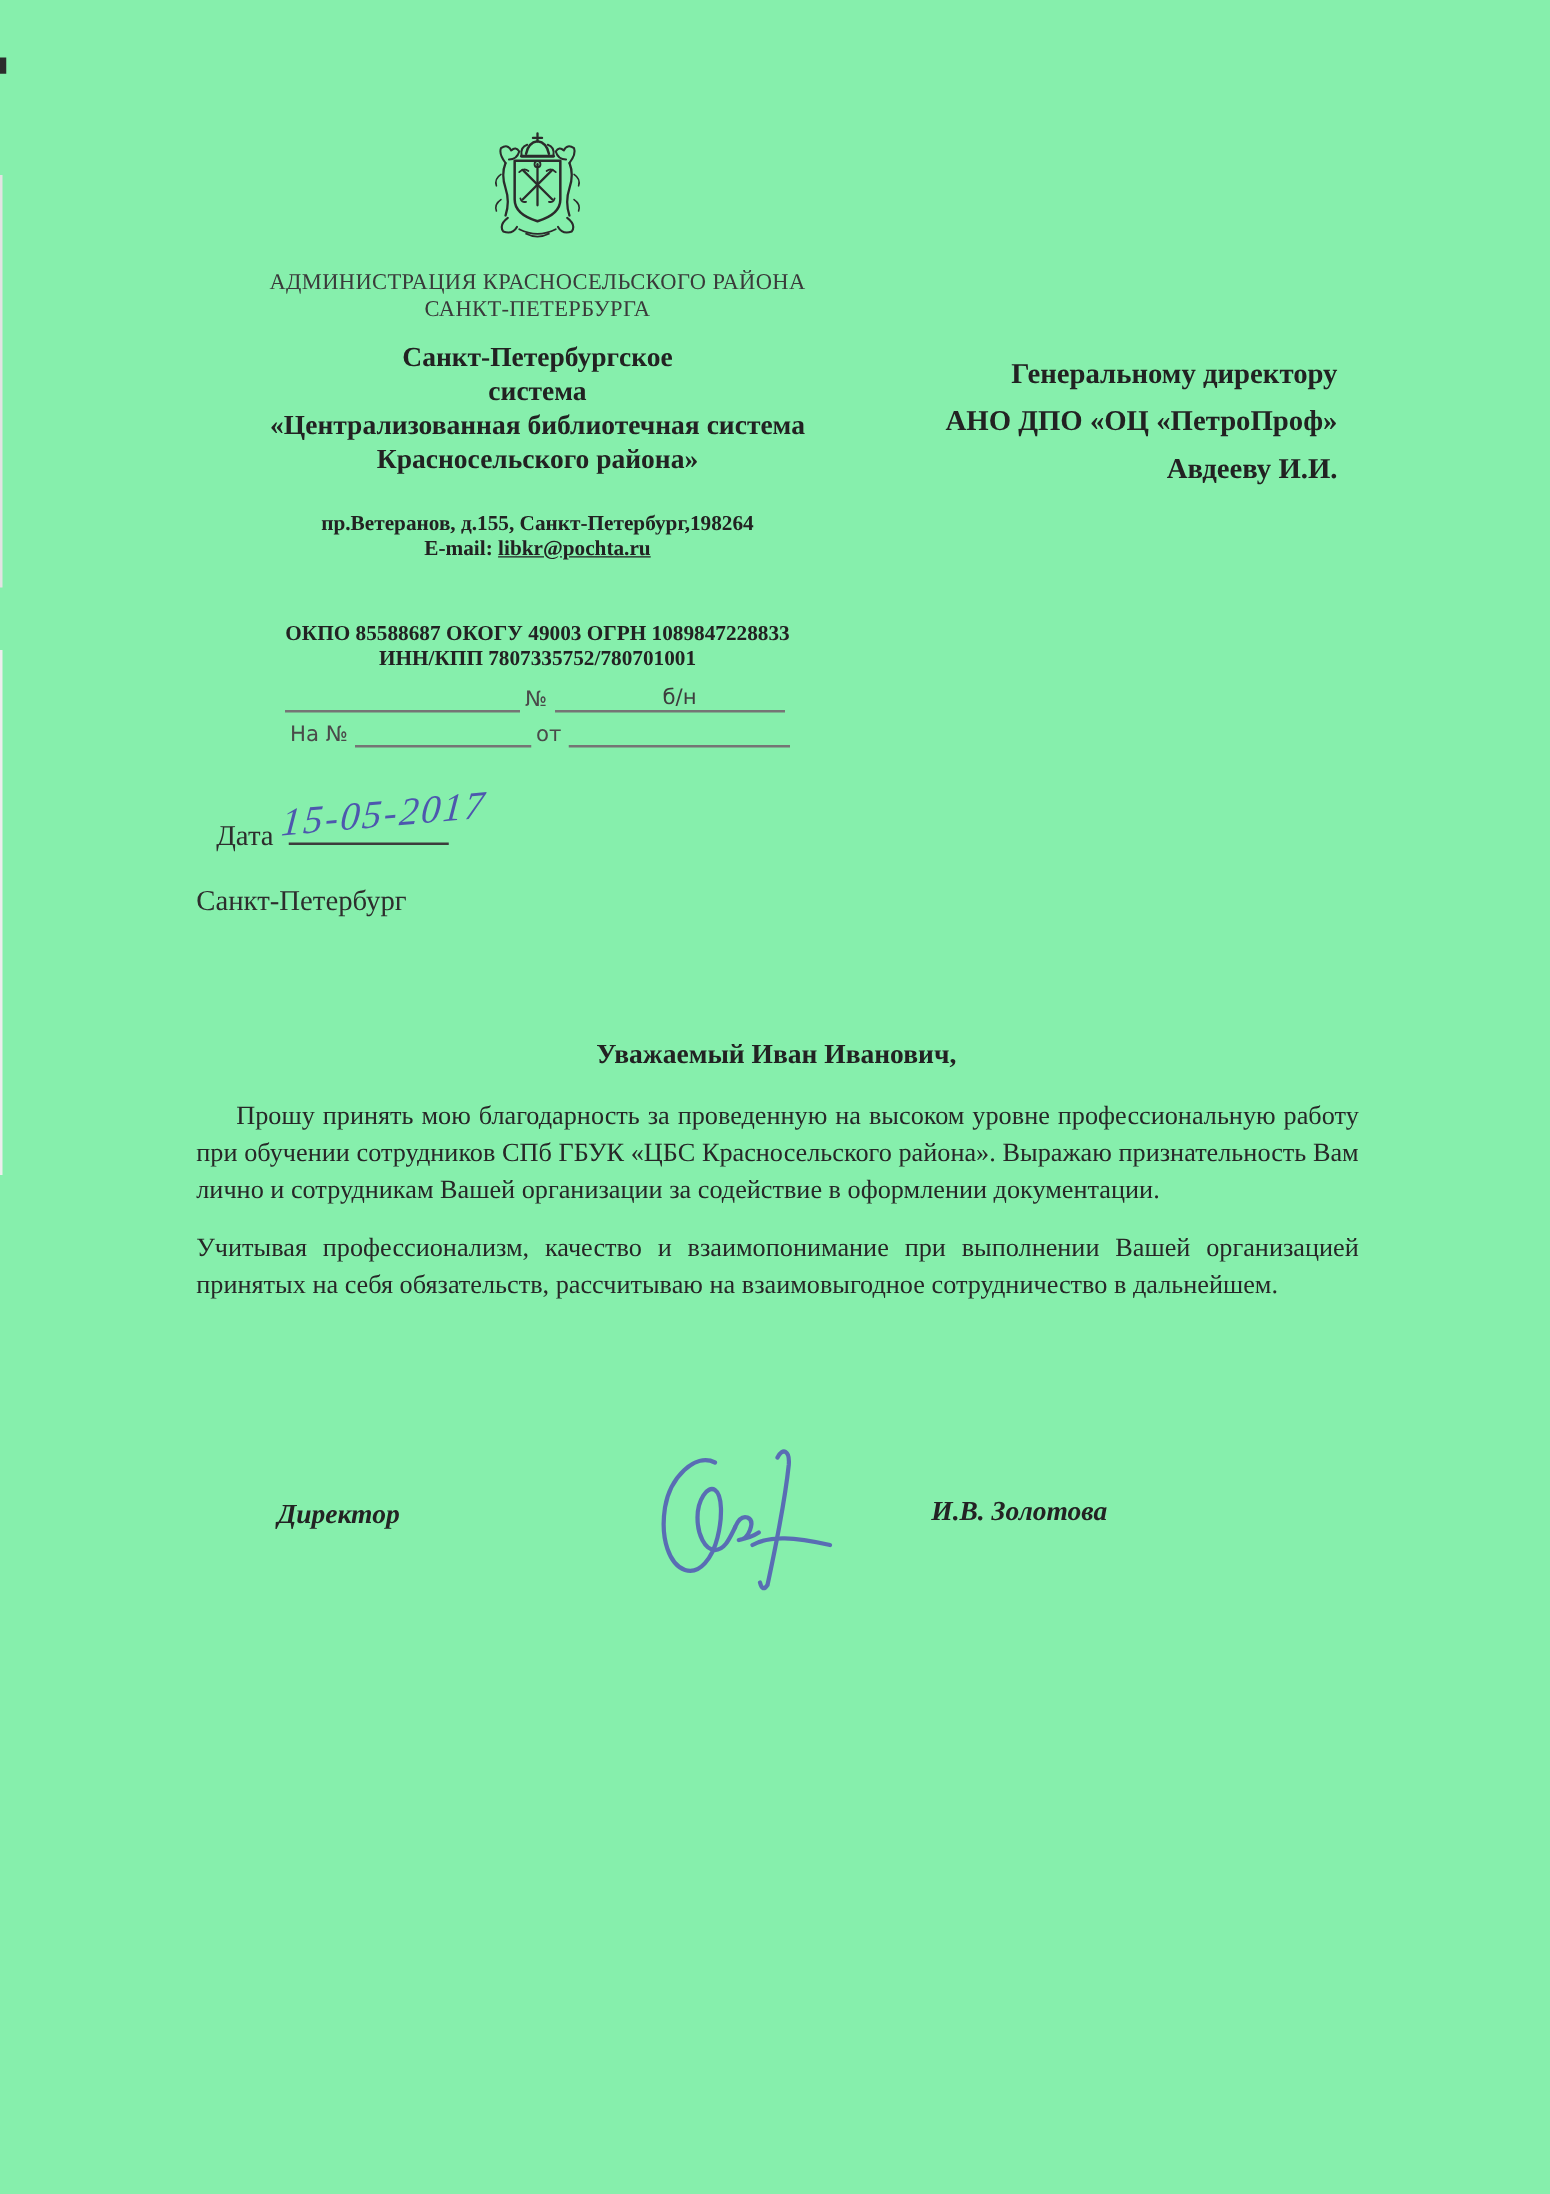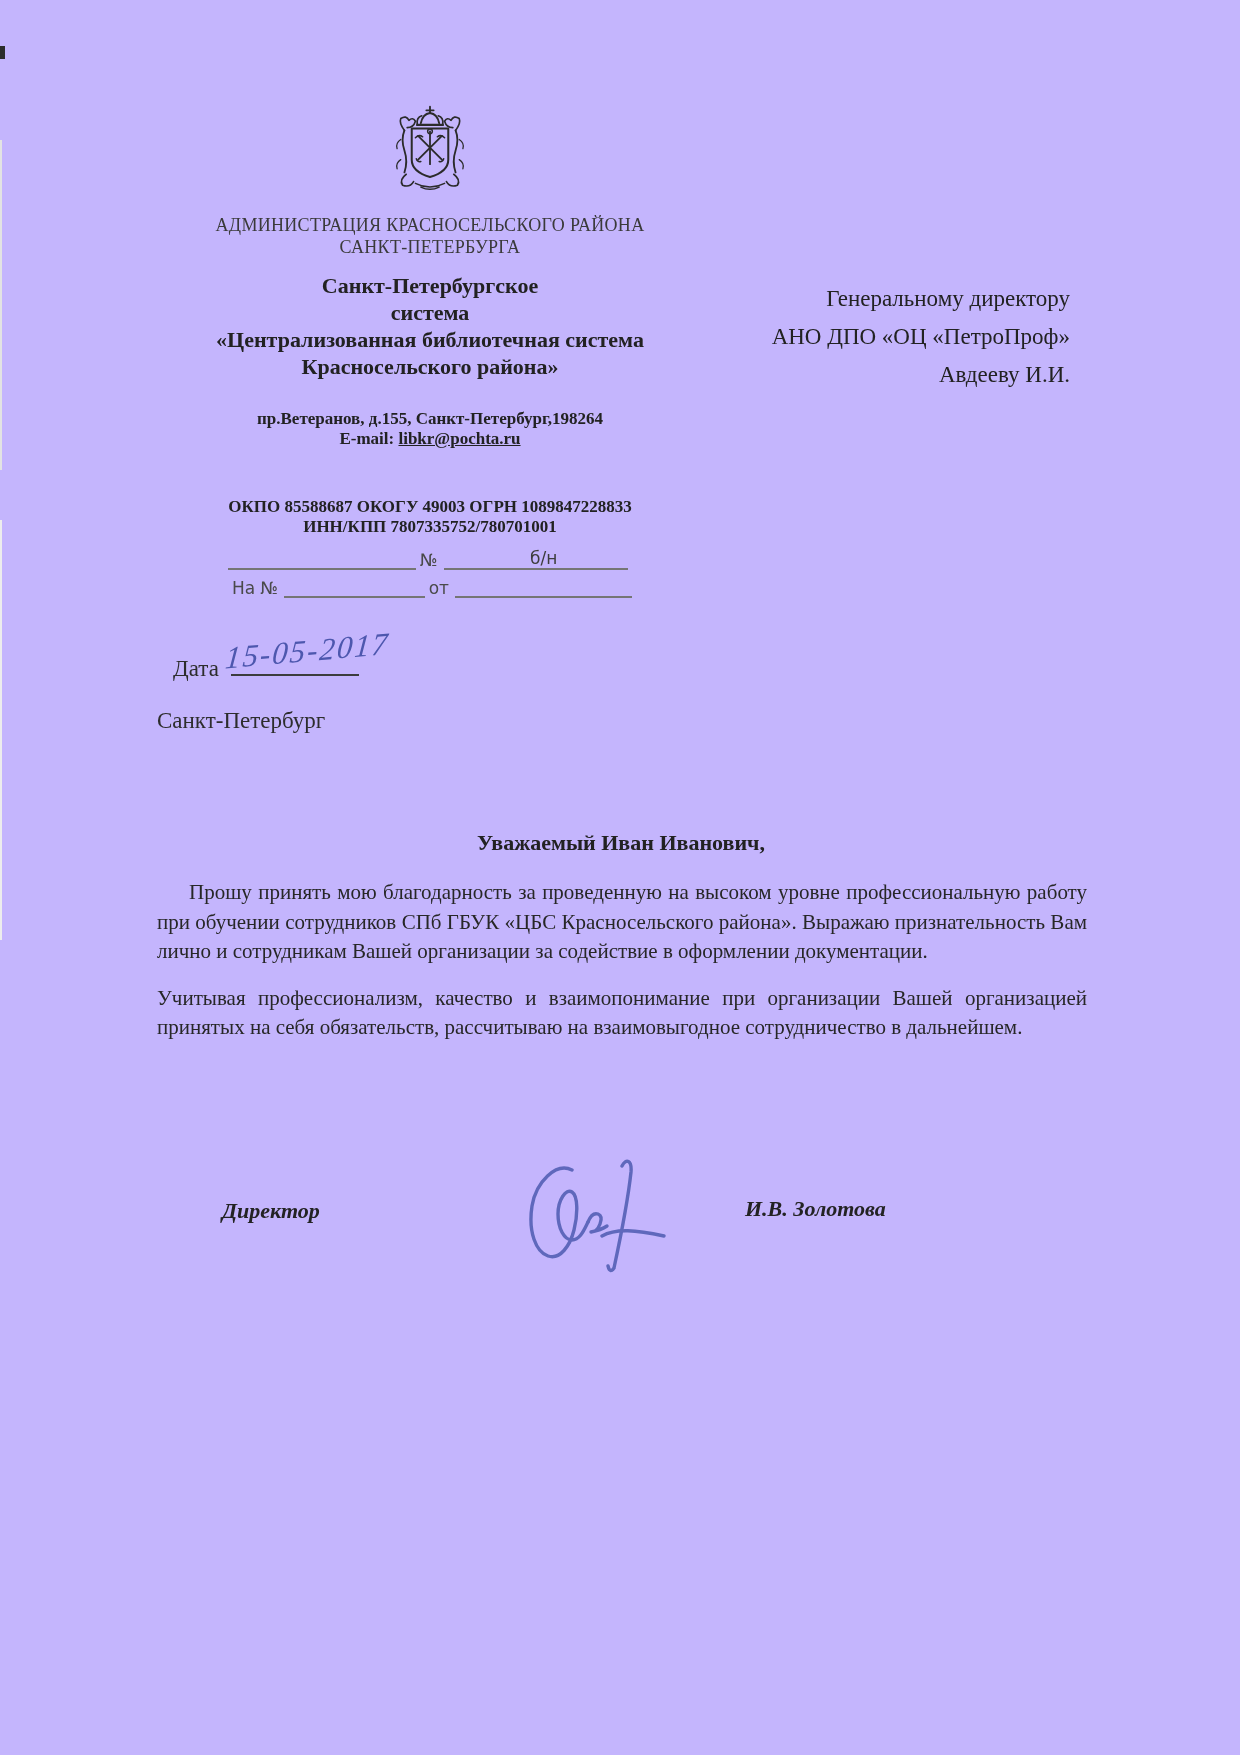--- a/index.html
+++ b/index.html
@@ -1,20 +1,20 @@
 <!DOCTYPE html>
 <html lang="ru"><head>
 <meta charset="utf-8">
 <style>
   html,body{margin:0;padding:0;background:#9a9a9a;}
   .page{
     position:relative;
     width:1240px;height:1755px;
     margin:0 auto;
-    background:#c4b5fd;
+    background:#86efac;
     font-family:"Liberation Serif", serif;
     color:#262626;
     overflow:hidden;
   }
   
   .scan-edge{position:absolute;left:0;top:140px;width:2px;height:330px;background:#e3e3e3;}
   .scan-edge2{position:absolute;left:0;top:520px;width:2px;height:420px;background:#ededed;}
   .scan-mark{position:absolute;left:0;top:46px;width:5px;height:13px;background:#2c2c2c;}
 
   .emblem{position:absolute;left:384px;top:103px;width:92px;height:95px;}
@@ -40,21 +40,21 @@
   .date-line{display:inline-block;width:128px;border-bottom:2px solid #3c3c3c;height:26px;margin-left:12px;position:relative;}
   .hand-date{
     position:absolute;left:-6px;top:-16px;width:190px;
     font-style:italic;font-size:31px;letter-spacing:2px;white-space:nowrap;
     color:#4d57ae;transform:rotate(-5deg) skewX(-10deg);
   }
   .city{position:absolute;left:157px;top:708px;font-size:23px;color:#2d2d2d;}
 
   .recipient{
     position:absolute;right:170px;top:280px;width:470px;
-    text-align:right;font-size:23px;font-weight:normal;line-height:38px;color:#222;
+    text-align:right;font-size:23px;font-weight:bold;line-height:38px;color:#222;
   }
 
   .salutation{position:absolute;left:157px;top:830px;width:928px;text-align:center;
     font-size:22px;font-weight:bold;color:#222;}
 
   .body-text{position:absolute;left:157px;top:878px;width:930px;
     font-size:21px;line-height:29.5px;text-align:justify;color:#272727;}
   .body-text p{margin:0;}
   .body-text p.indent{text-indent:32px;}
   .body-text p + p{margin-top:17px;}
@@ -147,21 +147,21 @@
 
   <div class="date-row">
     <span>Дата</span><span class="date-line"><span class="hand-date">15-05-2017</span></span>
   </div>
   <div class="city">Санкт-Петербург</div>
 
   <div class="salutation">Уважаемый Иван Иванович,</div>
 
   <div class="body-text">
     <p class="indent">Прошу принять мою благодарность за проведенную на высоком уровне профессиональную работу при обучении сотрудников СПб ГБУК «ЦБС Красносельского района». Выражаю признательность Вам лично и сотрудникам Вашей организации за содействие в оформлении документации.</p>
-    <p>Учитывая профессионализм, качество и взаимопонимание при организации Вашей организацией принятых на себя обязательств, рассчитываю на взаимовыгодное сотрудничество в дальнейшем.</p>
+    <p>Учитывая профессионализм, качество и взаимопонимание при выполнении Вашей организацией принятых на себя обязательств, рассчитываю на взаимовыгодное сотрудничество в дальнейшем.</p>
   </div>
 
   <div class="sign-title">Директор</div>
 
   <svg class="signature-svg" viewBox="0 0 160 130" fill="none" stroke="#5560b5" stroke-width="3.4" stroke-linecap="round" stroke-linejoin="round" opacity="0.9">
     <path d="M54,22 C38,14 18,34 14,58 C10,84 18,104 30,108 C42,112 52,98 56,82 C60,66 60,48 54,44 C48,40 40,52 40,66 C40,80 46,92 54,92 C62,92 66,82 70,74"></path>
     <path d="M70,74 q4,-10 10,-8 q5,2 2,10 q-3,8 -9,8 q10,-2 16,-6"></path>
     <path d="M104,18 C108,10 114,12 113,24 C110,52 102,92 96,120 M96,120 q-4,6 -6,-2"></path>
     <path d="M84,88 C98,80 118,82 146,88"></path>
   </svg>

